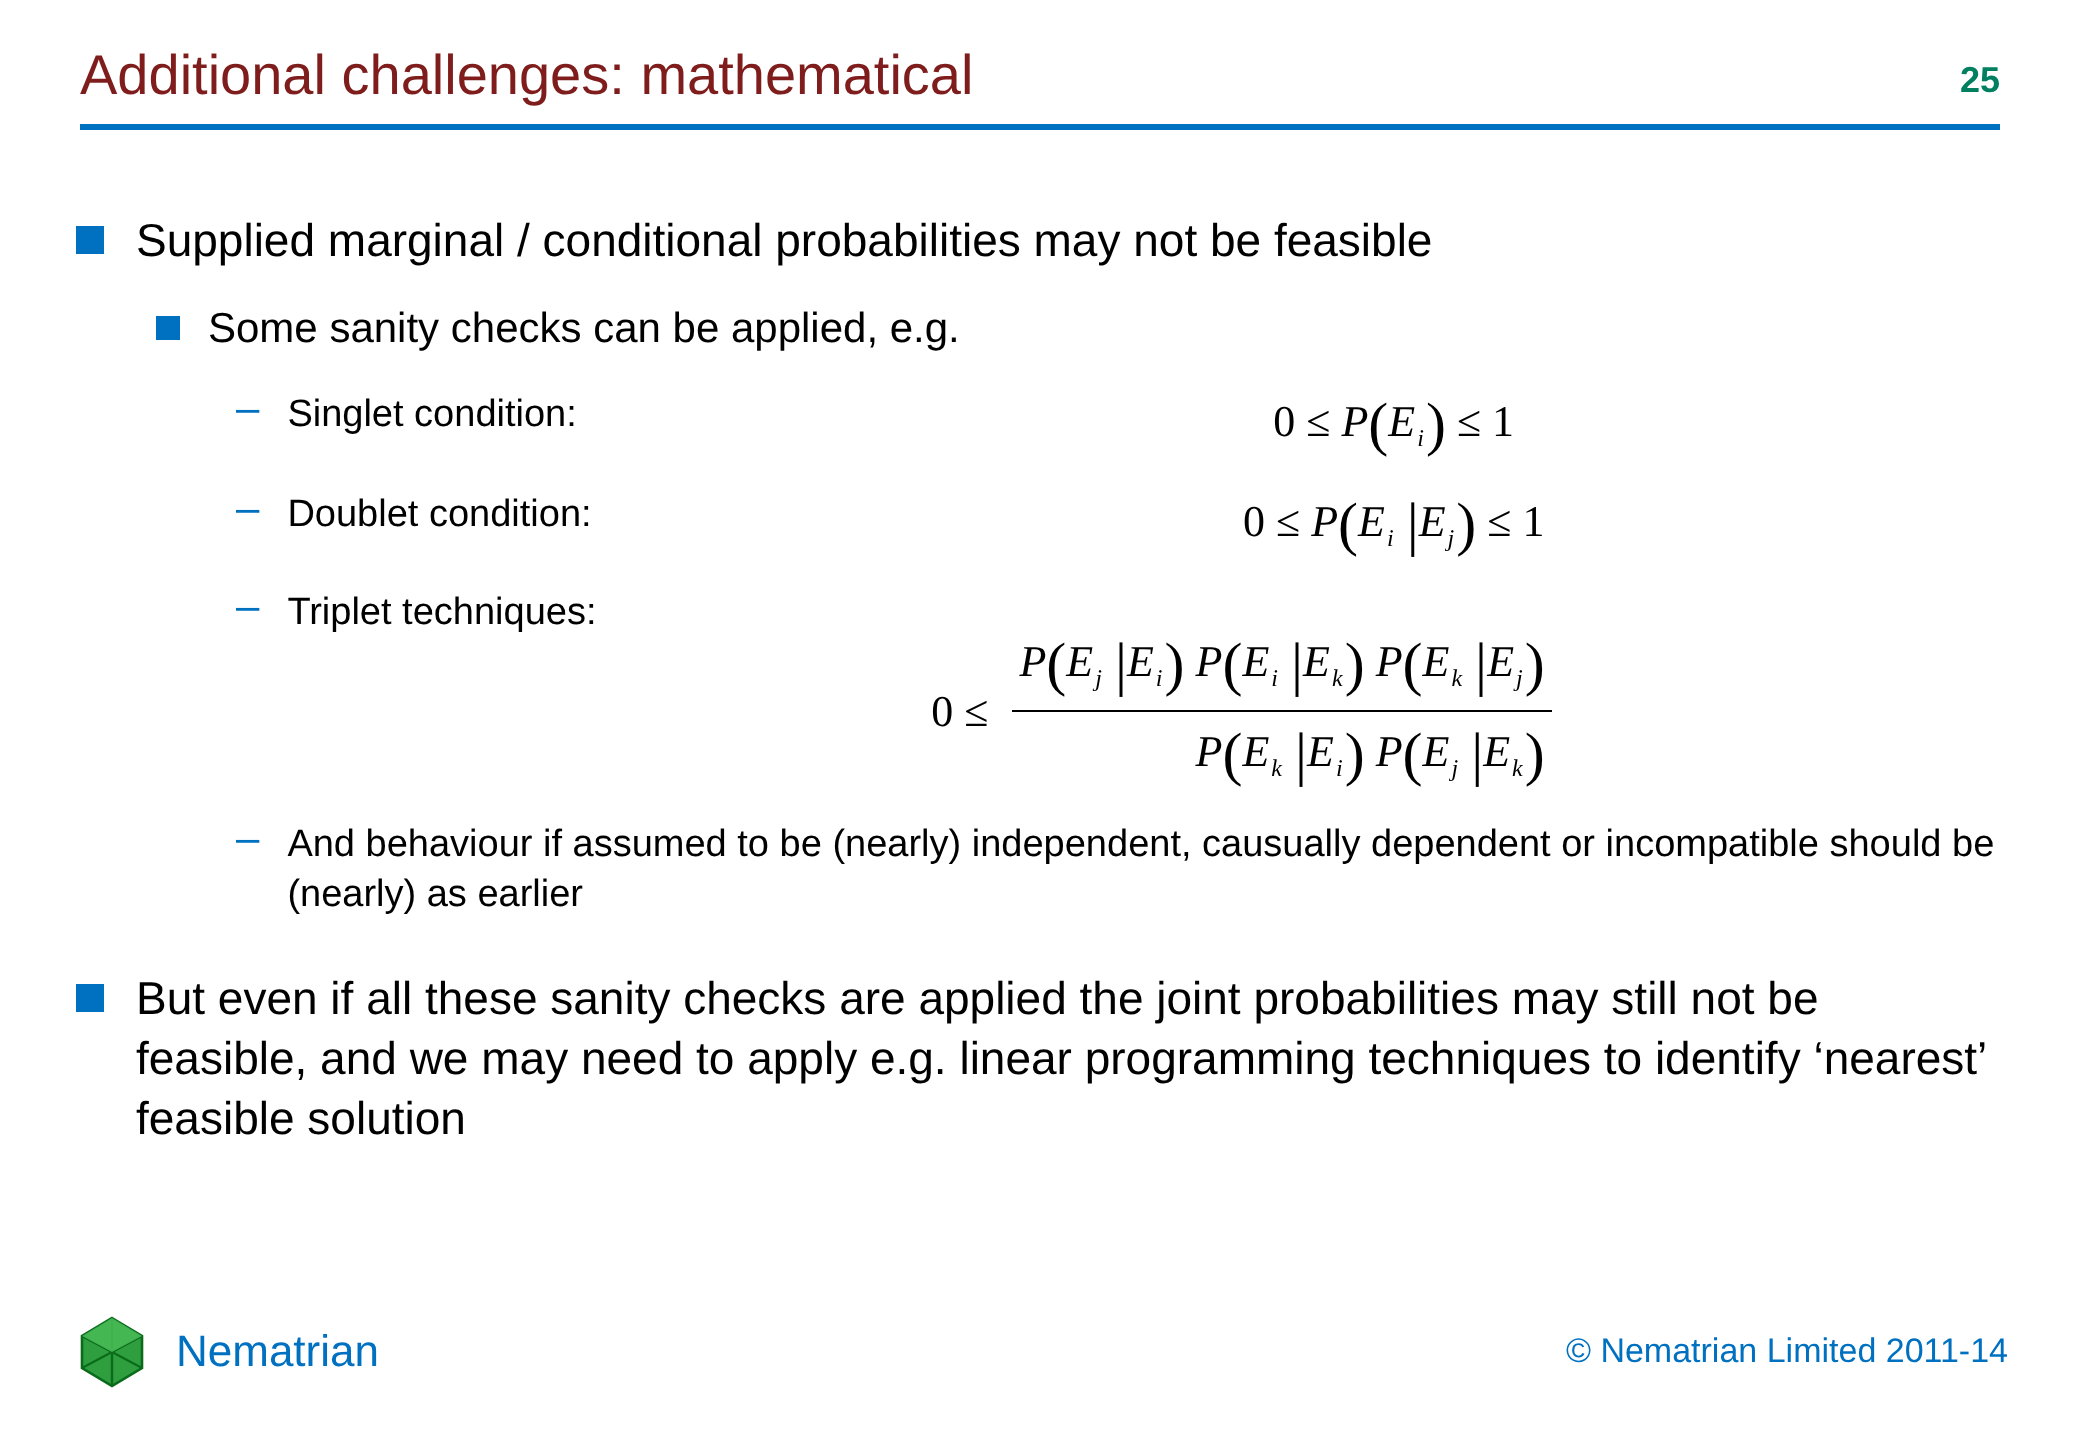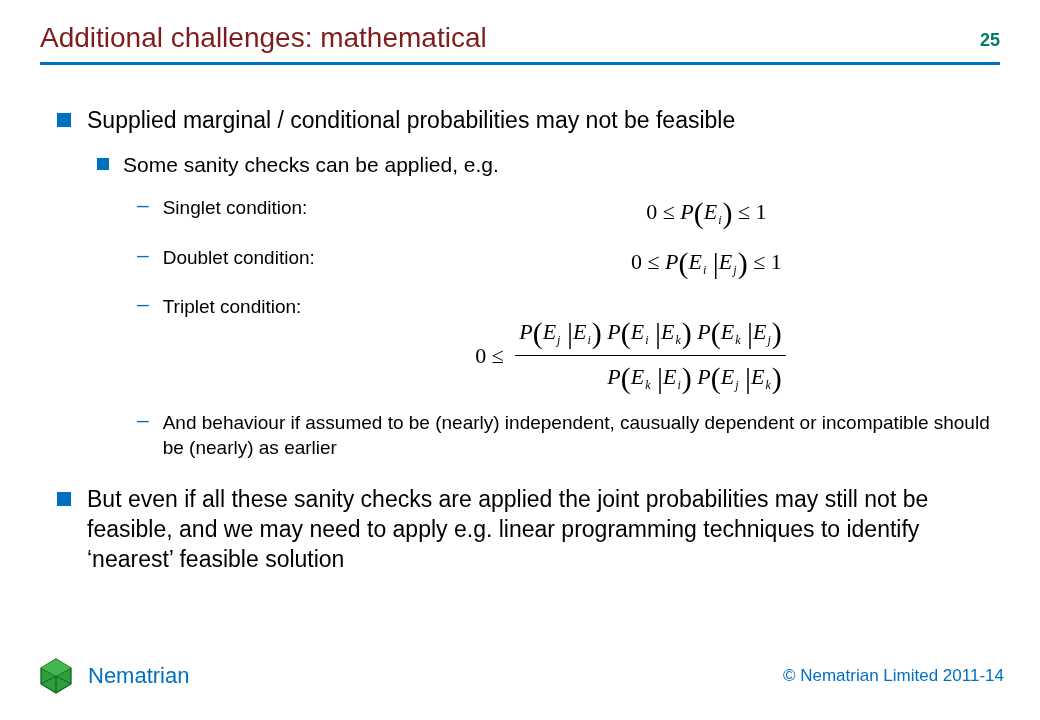--- a/index.html
+++ b/index.html
@@ -38,21 +38,21 @@
     position: absolute;
     right: 40px;
     top: 30px;
     font-size: 18px;
     font-weight: bold;
     color: #008060;
   }
   
   .body-area {
     position: absolute;
-    left: 57px;
+    left: 38px;
     right: 40px;
     top: 105px;
     font-size: 23px;
     line-height: 1.32;
   }
   .bullet {
     display: flex;
     align-items: flex-start;
     margin-bottom: 16px;
   }
@@ -218,21 +218,21 @@
     <div class="dash">
       <div class="dmark">–</div>
       <div class="cond-label">Doublet condition:</div>
       <div class="cond-rest math-row">
         <span class="math">0 ≤ <span class="it">P</span><span class="big">(</span><span class="it">E</span><span class="sub">i</span> <span class="big">|</span><span class="it">E</span><span class="sub">j</span><span class="big">)</span> ≤ 1</span>
       </div>
     </div>
 
     <div class="dash" style="margin-bottom:0;">
       <div class="dmark">–</div>
-      <div class="cond-label">Triplet condition:</div>
+      <div class="cond-label">Triplet techniques:</div>
       <div class="cond-rest"></div>
     </div>
 
     <div class="triplet-wrap">
       <div class="math" style="text-align:center; margin-left:130px;">
         <span class="fbase">0 ≤</span>
         <span class="frac">
           <span class="num">
             <span class="it">P</span><span class="big">(</span><span class="it">E</span><span class="sub">j</span> <span class="big">|</span><span class="it">E</span><span class="sub">i</span><span class="big">)</span>
             <span class="it">P</span><span class="big">(</span><span class="it">E</span><span class="sub">i</span> <span class="big">|</span><span class="it">E</span><span class="sub">k</span><span class="big">)</span>

